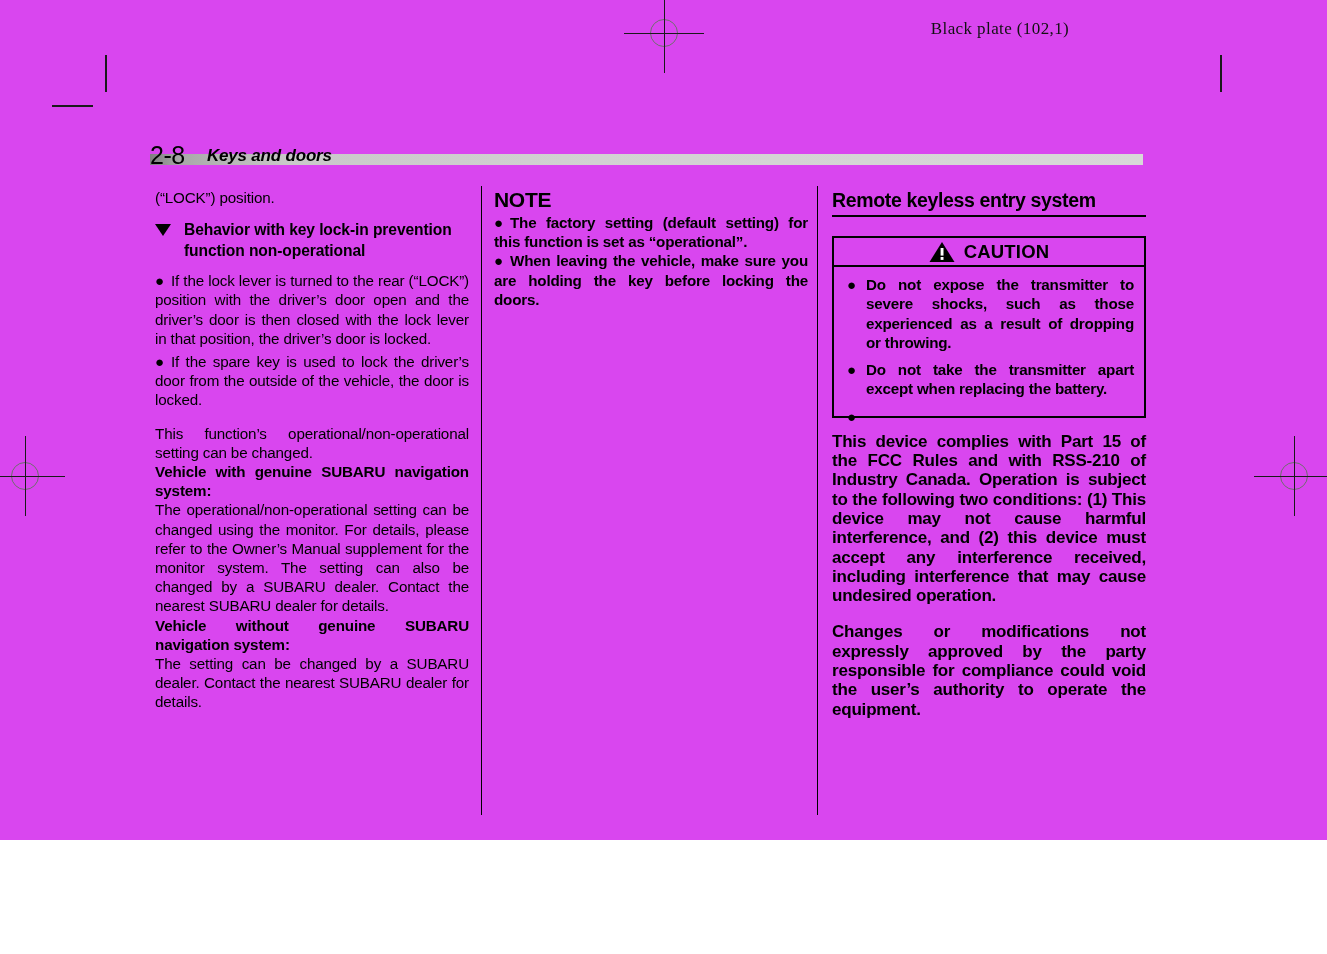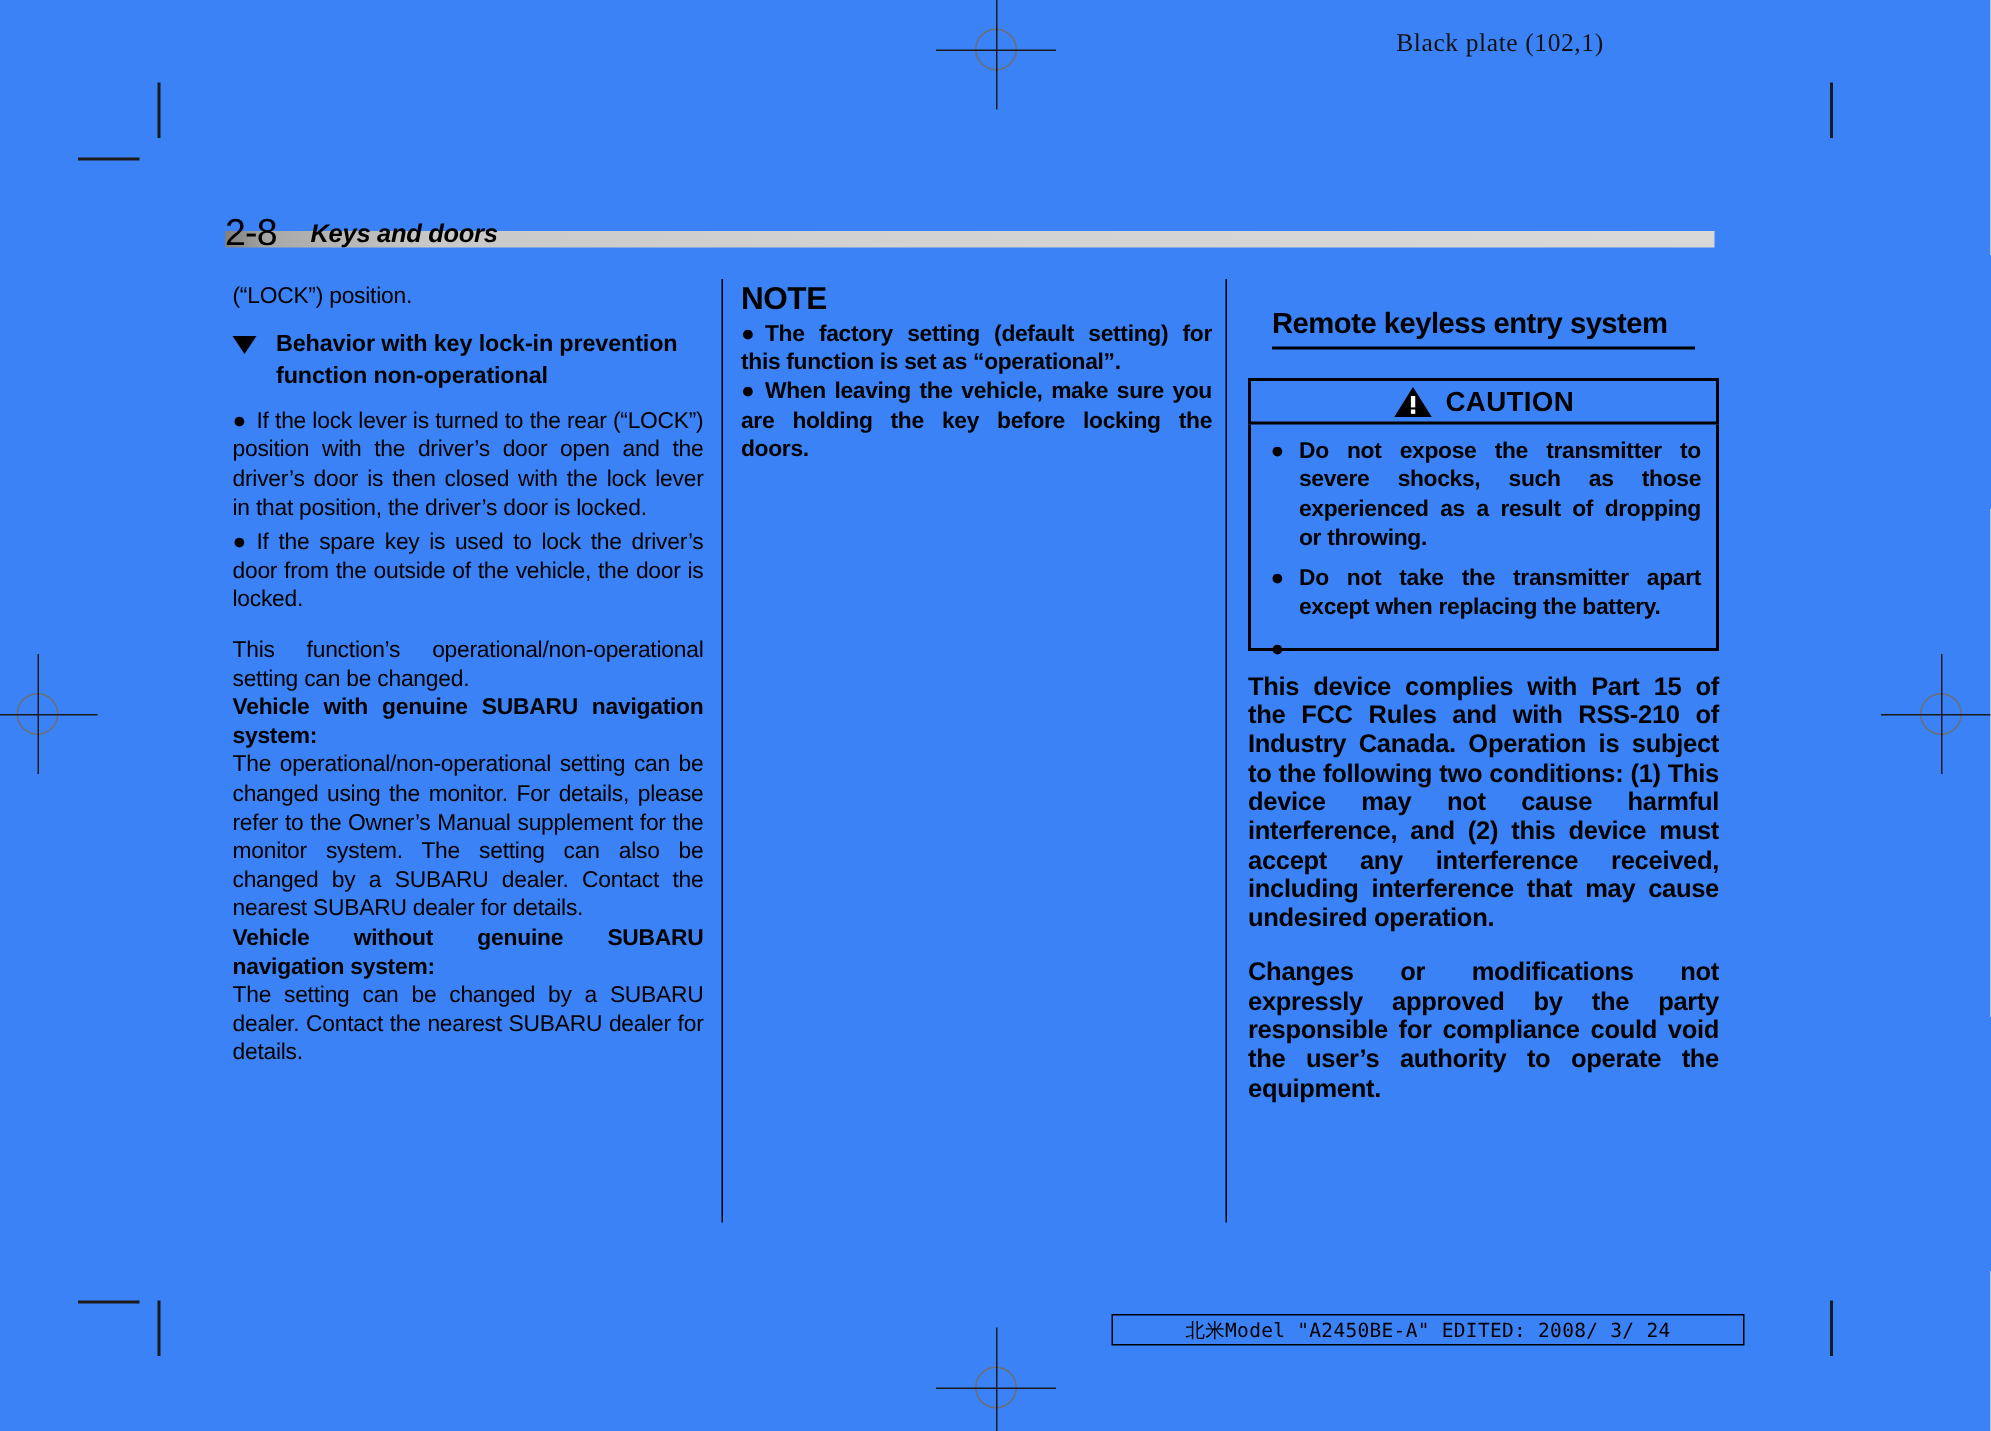--- a/index.html
+++ b/index.html
@@ -8,23 +8,23 @@
     padding: 0;
     background: #ffffff;
   }
   body {
     font-family: "Liberation Sans", sans-serif;
     color: #000000;
   }
   #page {
     position: relative;
     width: 1327px;
-    height: 954px;
+    height: 840px;
     overflow: hidden;
-    background: #3b82f6;
+    background: #d946ef;
   }
 
   
   .reg-mark {
     position: absolute;
     width: 0;
     height: 0;
   }
   .reg-mark .reg-circle {
     position: absolute;
@@ -202,21 +202,21 @@
     text-align: justify;
     letter-spacing: -0.2px;
   }
   .note-item .dot { display: inline-block; width: 16px; }
 
   
   .section-heading {
     font-size: 19.5px;
     font-weight: bold;
     line-height: 24px;
-    margin: 16px;
+    margin: 0;
     padding-bottom: 3px;
     border-bottom: 2px solid #000;
     letter-spacing: -0.35px;
     white-space: nowrap;
   }
 
   
   #caution-wrap { margin-top: 19px; }
   .caution-header {
     border: 2.5px solid #000;

